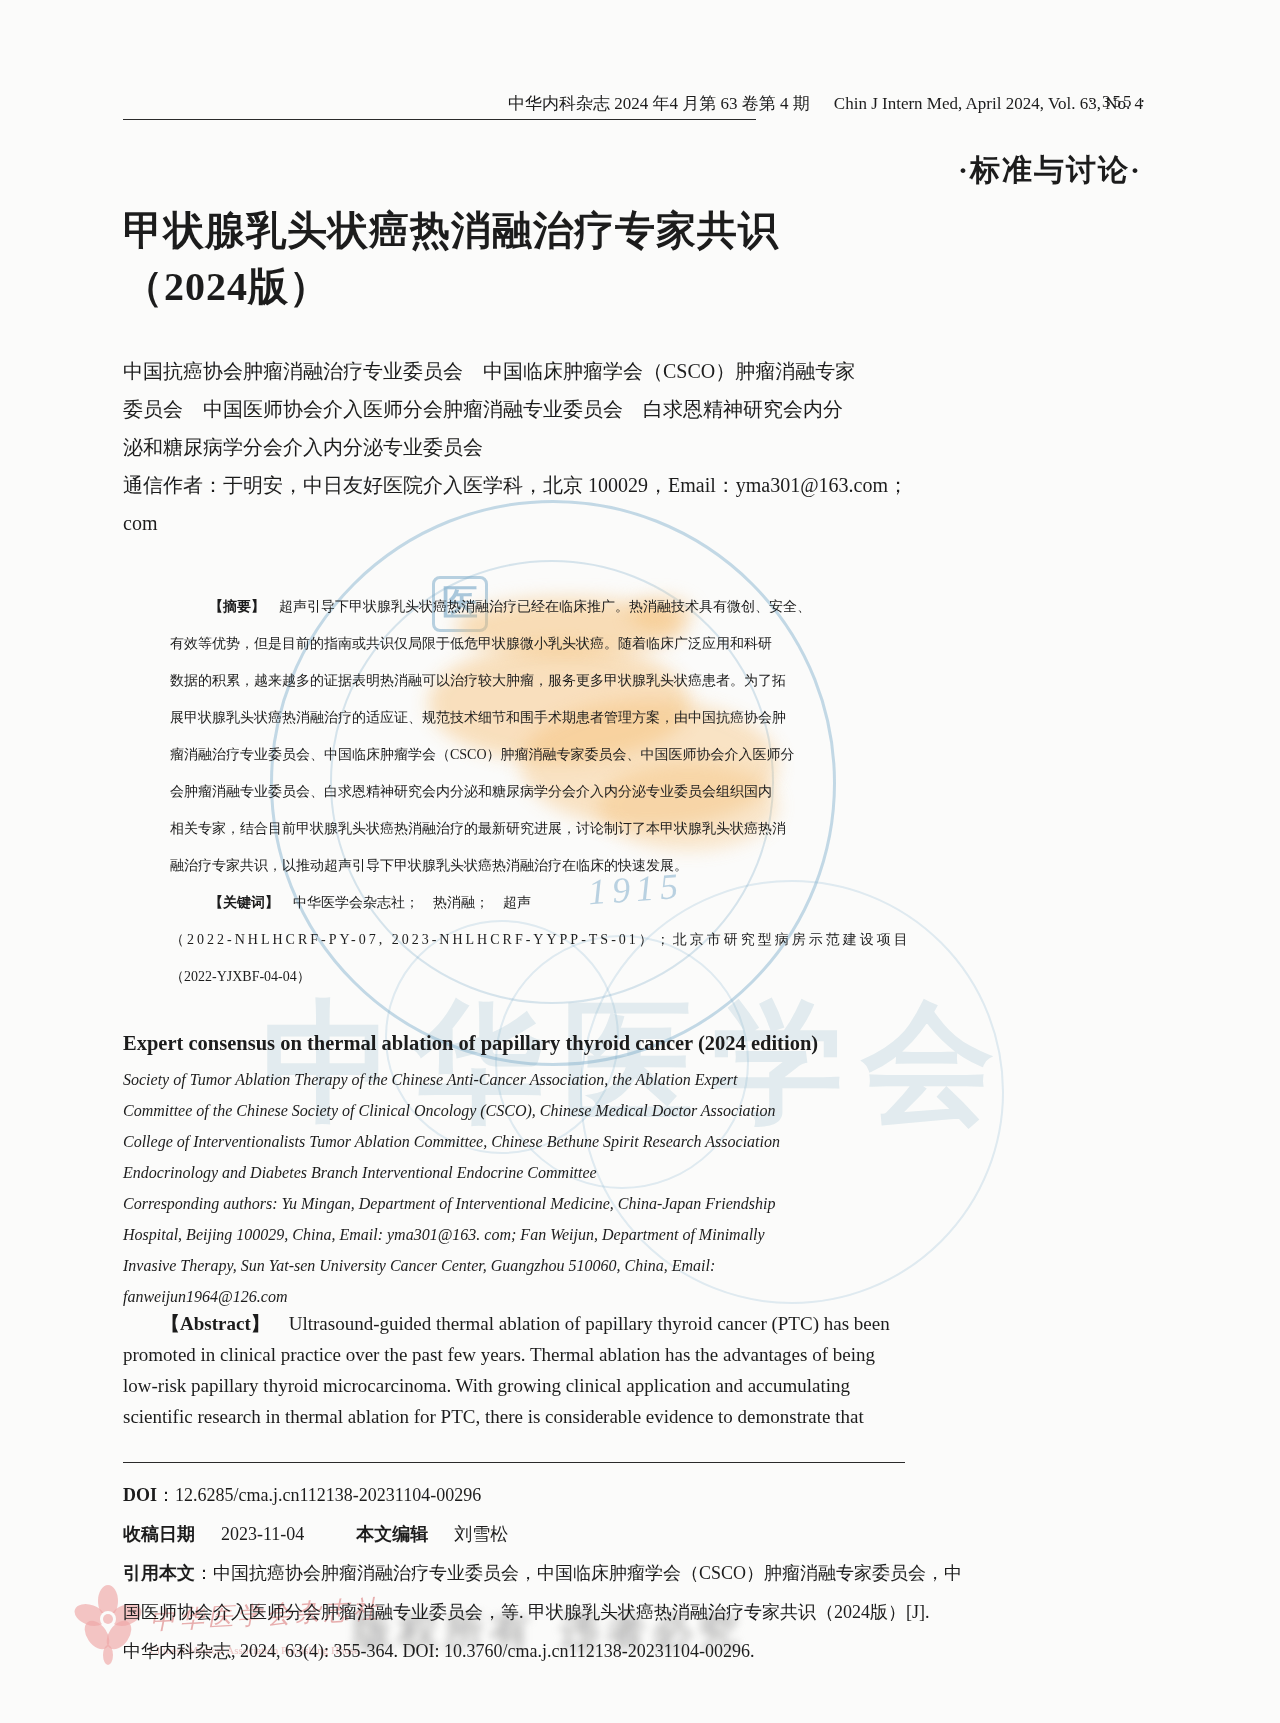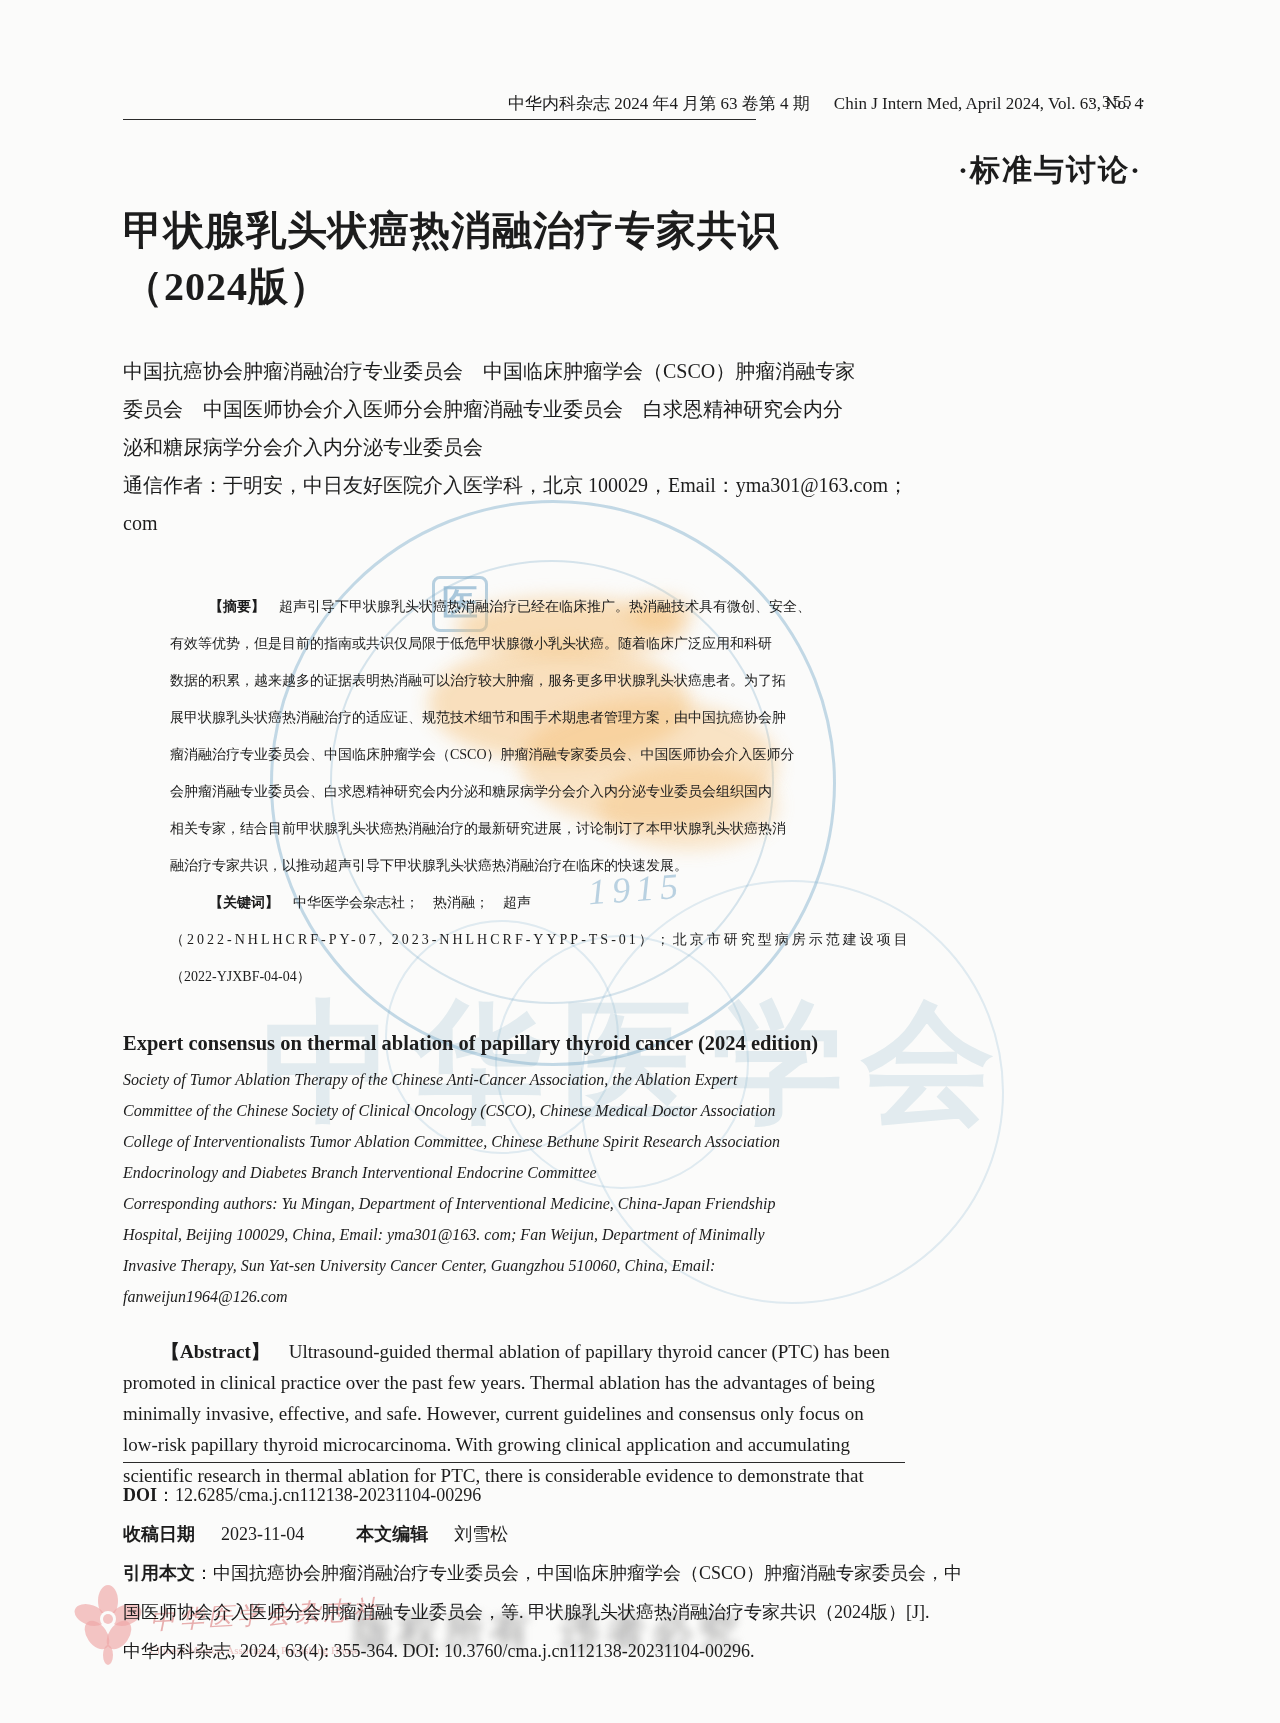--- a/index.html
+++ b/index.html
@@ -37,21 +37,21 @@
   .title{top:203px;left:123px;width:820px;font-size:40px;font-weight:bold;line-height:56px;
          letter-spacing:1px;}
   .affil{top:352px;left:123px;width:790px;font-size:20px;line-height:38px;}
   .cnabs{top:588px;left:136px;width:786px;font-size:14px;line-height:37px;margin-left:34px;}
   .cnabs .indent{text-indent:39px;}
   .cnabs .b{font-weight:bold;}
   .spread{letter-spacing:3px;}
   .en-title{top:1032px;left:123px;width:790px;font-size:20.5px;font-weight:bold;}
   .en-affil{top:1064px;left:123px;width:790px;font-size:16px;line-height:31px;font-style:italic;}
   .en-abs{top:1308px;left:123px;width:790px;font-size:19px;line-height:31px;}
-  .en-abs .indent{text-indent:38px;margin-top:28px;}
+  .en-abs .indent{text-indent:38px;}
   .en-abs .b{font-weight:bold;font-style:normal;}
   .footrule{top:1462px;left:123px;width:782px;height:0;border-top:1.6px solid #2a2a2a;}
   .footnote{top:1476px;left:123px;width:790px;font-size:18px;line-height:39px;}
   .footnote .b{font-weight:bold;}
   .footnote .sp{display:inline-block;width:26px;}
   .line{white-space:nowrap;}
 </style>
 </head>
 <body>
 
@@ -139,21 +139,20 @@
     <div class="line">Endocrinology and Diabetes Branch Interventional Endocrine Committee</div>
     <div class="line">Corresponding authors: Yu Mingan, Department of Interventional Medicine, China-Japan Friendship</div>
     <div class="line">Hospital, Beijing 100029, China, Email: yma301@163. com; Fan Weijun, Department of Minimally</div>
     <div class="line">Invasive Therapy, Sun Yat-sen University Cancer Center, Guangzhou 510060, China, Email:</div>
     <div class="line">fanweijun1964@126.com</div>
   </div>
 
   <div class="abs en-abs">
     <div class="line indent"><span class="b">【Abstract】</span><span>　Ultrasound-guided thermal ablation of papillary thyroid cancer (PTC) has been</span></div>
     <div class="line">promoted in clinical practice over the past few years. Thermal ablation has the advantages of being</div>
-    <div class="line">minimally invasive, effective, and safe. However, current guidelines and consensus only focus on</div>
     <div class="line">low-risk papillary thyroid microcarcinoma. With growing clinical application and accumulating</div>
     <div class="line">scientific research in thermal ablation for PTC, there is considerable evidence to demonstrate that</div>
   </div>
 
   <div class="abs footrule"></div>
   <div class="abs footnote">
     <div class="line"><span class="b">DOI</span><span>：12.6285/cma.j.cn112138-20231104-00296</span></div>
     <div class="line"><span class="b">收稿日期</span><span class="sp"></span><span>2023-11-04</span><span class="sp"></span><span class="sp"></span><span class="b">本文编辑</span><span class="sp"></span><span>刘雪松</span></div>
     <div class="line"><span class="b">引用本文</span><span>：中国抗癌协会肿瘤消融治疗专业委员会，中国临床肿瘤学会（CSCO）肿瘤消融专家委员会，中</span></div>
     <div class="line">国医师协会介入医师分会肿瘤消融专业委员会，等. 甲状腺乳头状癌热消融治疗专家共识（2024版）[J].</div>

